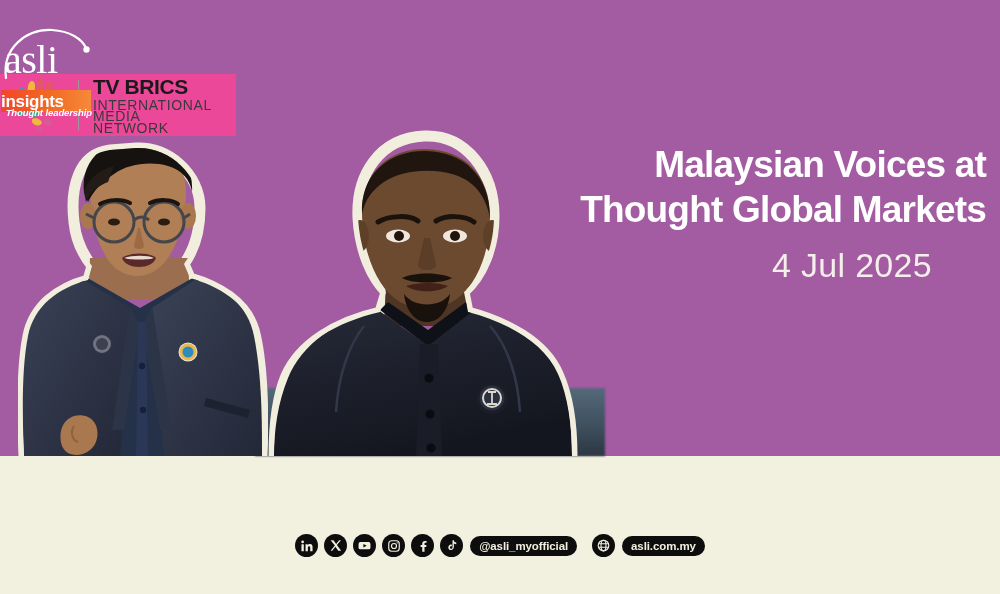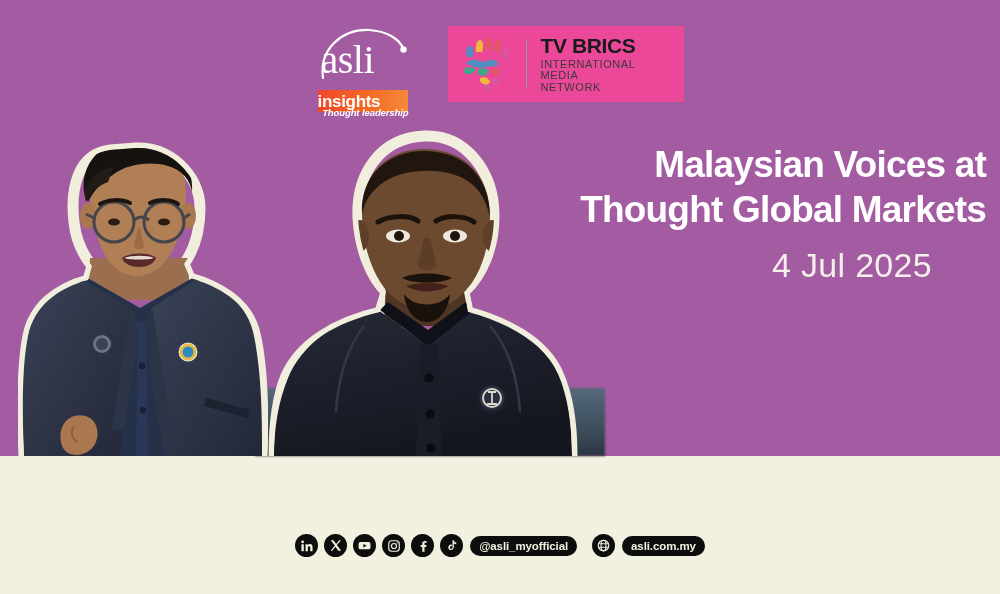--- a/index.html
+++ b/index.html
@@ -29,20 +29,21 @@
   .logo-row {
     position: absolute;
     left: 0; top: 26px;
     width: 1000px;
     height: 110px;
     display: flex;
     align-items: flex-start;
     justify-content: center;
     gap: 39px;
     z-index: 6;
+    flex-direction: column;
   }
   
   .asli-logo {
     position: relative;
     width: 92px;
     height: 98px;
     padding-top: 2px;
   }
   .asli-swoosh {
     position: absolute;
@@ -115,21 +116,21 @@
     padding-left: 6px;
   }
   .tvbrics-title {
     font-size: 21px;
     font-weight: bold;
     color: #1a1a1a;
     letter-spacing: -0.4px;
     line-height: 22px;
   }
   .tvbrics-sub {
-    font-size: 11px;
+    font-size: 14px;
     color: #3a3a3a;
     letter-spacing: 0.6px;
     line-height: 11.5px;
     margin-top: 2px;
   }
   
   .headline-block {
     position: absolute;
     right: 14px;
     top: 142px;

